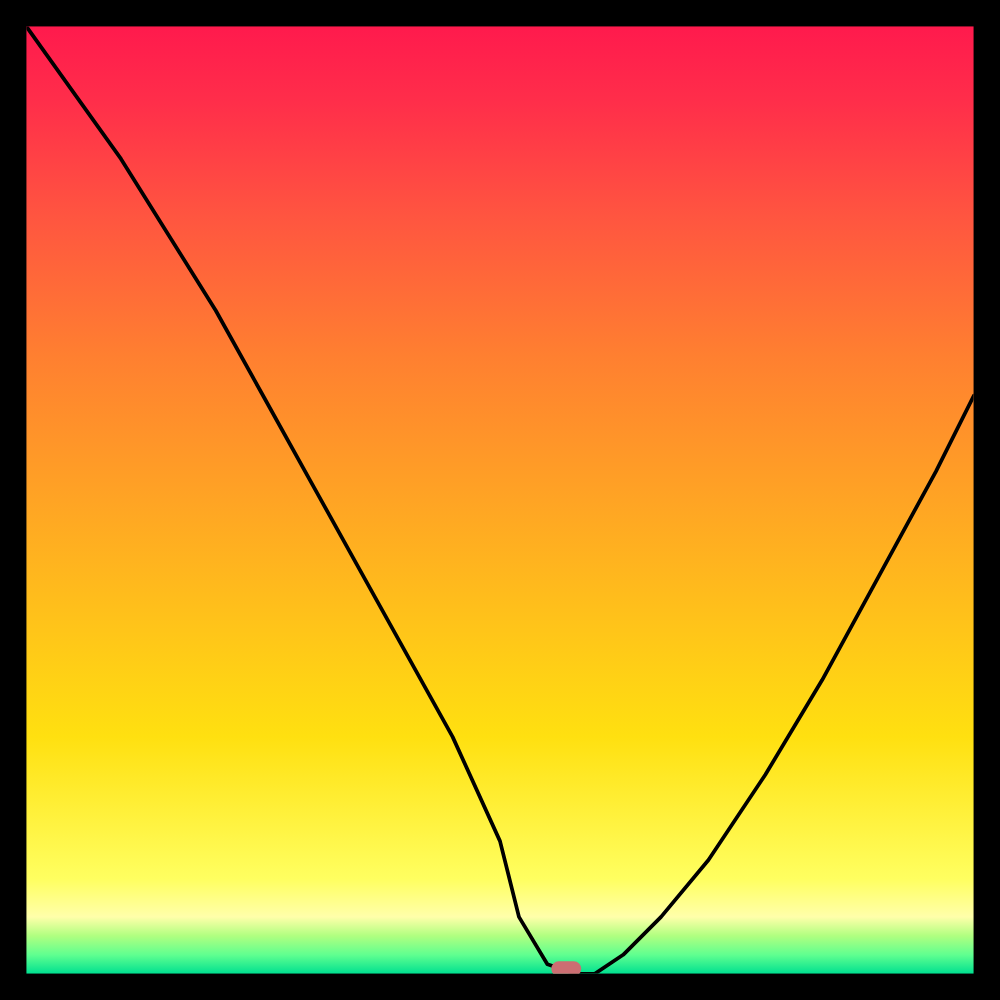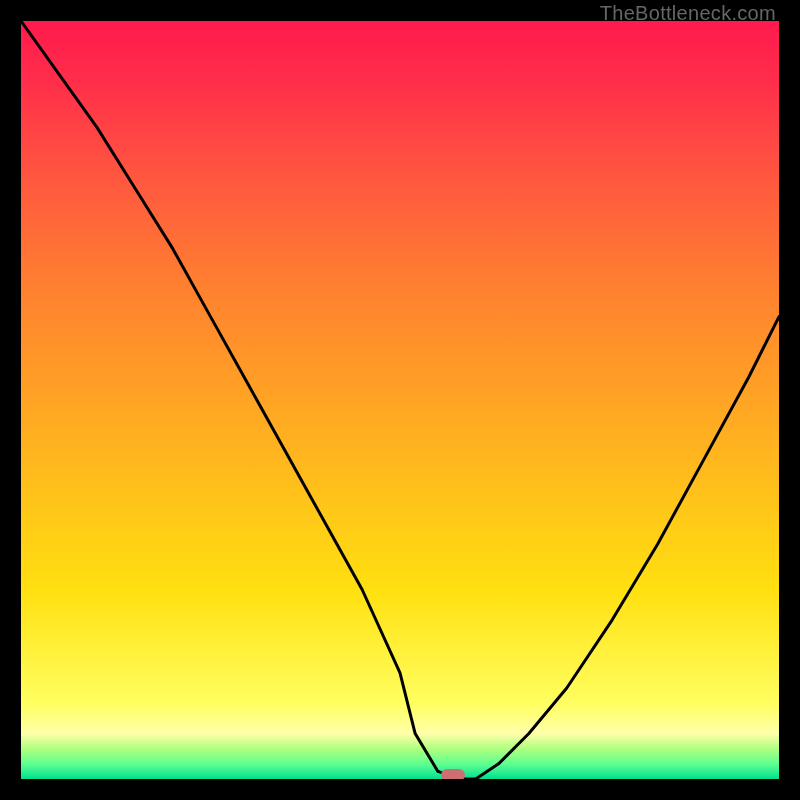--- a/index.html
+++ b/index.html
@@ -67,21 +67,20 @@
     height: 12px;
     border-radius: 6px;
     background: #cc6e72;
     transform: translate(-50%, -50%);
   }
 </style>
 </head>
 <body>
 
 <div class="chart-container">
-  <div class="watermark">TheBottleneck.com</div>
   <div class="plot-area">
     <div class="gradient-bg"></div>
     <svg class="curve" viewBox="0 0 758 758" preserveAspectRatio="none">
       <path id="curve-path" fill="none" stroke="#000" stroke-width="3" stroke-linecap="round" stroke-linejoin="round" d="M0.00 0.00 L37.90 53.06 L75.80 106.12 L113.70 166.76 L151.60 227.40 L189.50 295.62 L227.40 363.84 L265.30 432.06 L303.20 500.28 L341.10 568.50 L379.00 651.88 L394.16 712.52 L416.90 750.42 L439.64 758.00 L454.80 758.00 L477.54 742.84 L507.86 712.52 L545.76 667.04 L591.24 598.82 L636.72 523.02 L682.20 439.64 L727.68 356.26 L758.00 295.62"></path>
     </svg>
     <div id="marker" class="marker" style="left: 432.06px; top: 754.21px; background: rgb(204, 110, 114);"></div>
   </div>
 </div>
 
 </body></html>

